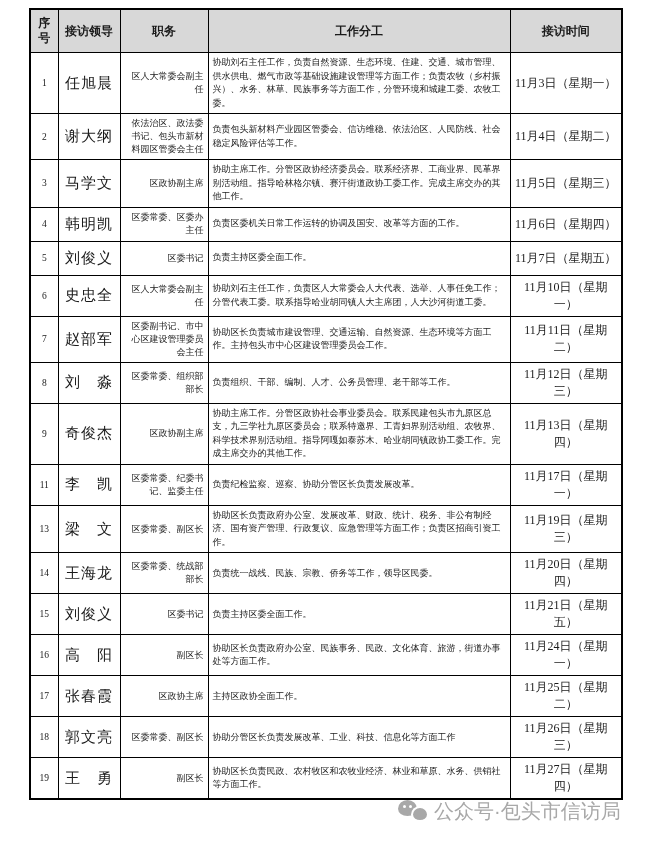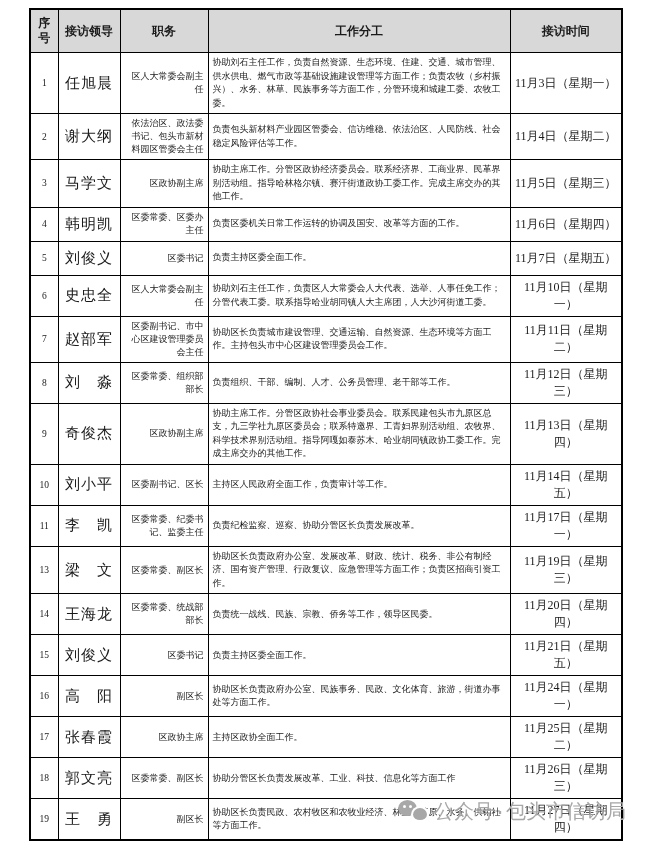--- a/index.html
+++ b/index.html
@@ -56,21 +56,21 @@
   td.c-time{ text-align:center; font-size:12px; }
   table.sched tr{ height:34px; }
   .watermark{
     position:absolute;
     left:398px; top:798px;
     display:flex;
     align-items:center;
     gap:6px;
     color:#a8a8a8;
     font-size:20px;
-    font-family:Liberation Mono, monospace;
+    font-family:Liberation Sans, sans-serif;
     white-space:nowrap;
     pointer-events:none;
   }
   .wm-icon{ width:30px;height:26px; position:relative; flex:0 0 auto;}
   .wm-icon .b1,.wm-icon .b2{
     position:absolute;border-radius:50% 50% 50% 50%/55% 55% 45% 45%;
     background:#a8a8a8;
   }
   .wm-icon .b1{ width:19px;height:16px;left:0;top:1px;}
   .wm-icon .b2{ width:14px;height:12px;right:1px;top:9px; box-shadow:0 0 0 2px #fff;}
@@ -165,27 +165,20 @@
   </tr>
 
   <tr>
     <td class="c-no">9</td>
     <td class="c-name">奇俊杰</td>
     <td class="c-pos">区政协副主席</td>
     <td class="c-duty">协助主席工作。分管区政协社会事业委员会。联系民建包头市九原区总支，九三学社九原区委员会；联系特邀界、工青妇界别活动组、农牧界、科学技术界别活动组。指导阿嘎如泰苏木、哈业胡同镇政协工委工作。完成主席交办的其他工作。</td>
     <td class="c-time">11月13日（星期四）</td>
   </tr>
 
-  <tr>
-    <td class="c-no">10</td>
-    <td class="c-name">刘小平</td>
-    <td class="c-pos">区委副书记、区长</td>
-    <td class="c-duty">主持区人民政府全面工作，负责审计等工作。</td>
-    <td class="c-time">11月14日（星期五）</td>
-  </tr>
 
   <tr>
     <td class="c-no">11</td>
     <td class="c-name">李　凯</td>
     <td class="c-pos">区委常委、纪委书记、监委主任</td>
     <td class="c-duty">负责纪检监察、巡察、协助分管区长负责发展改革。</td>
     <td class="c-time">11月17日（星期一）</td>
   </tr>
 
 

